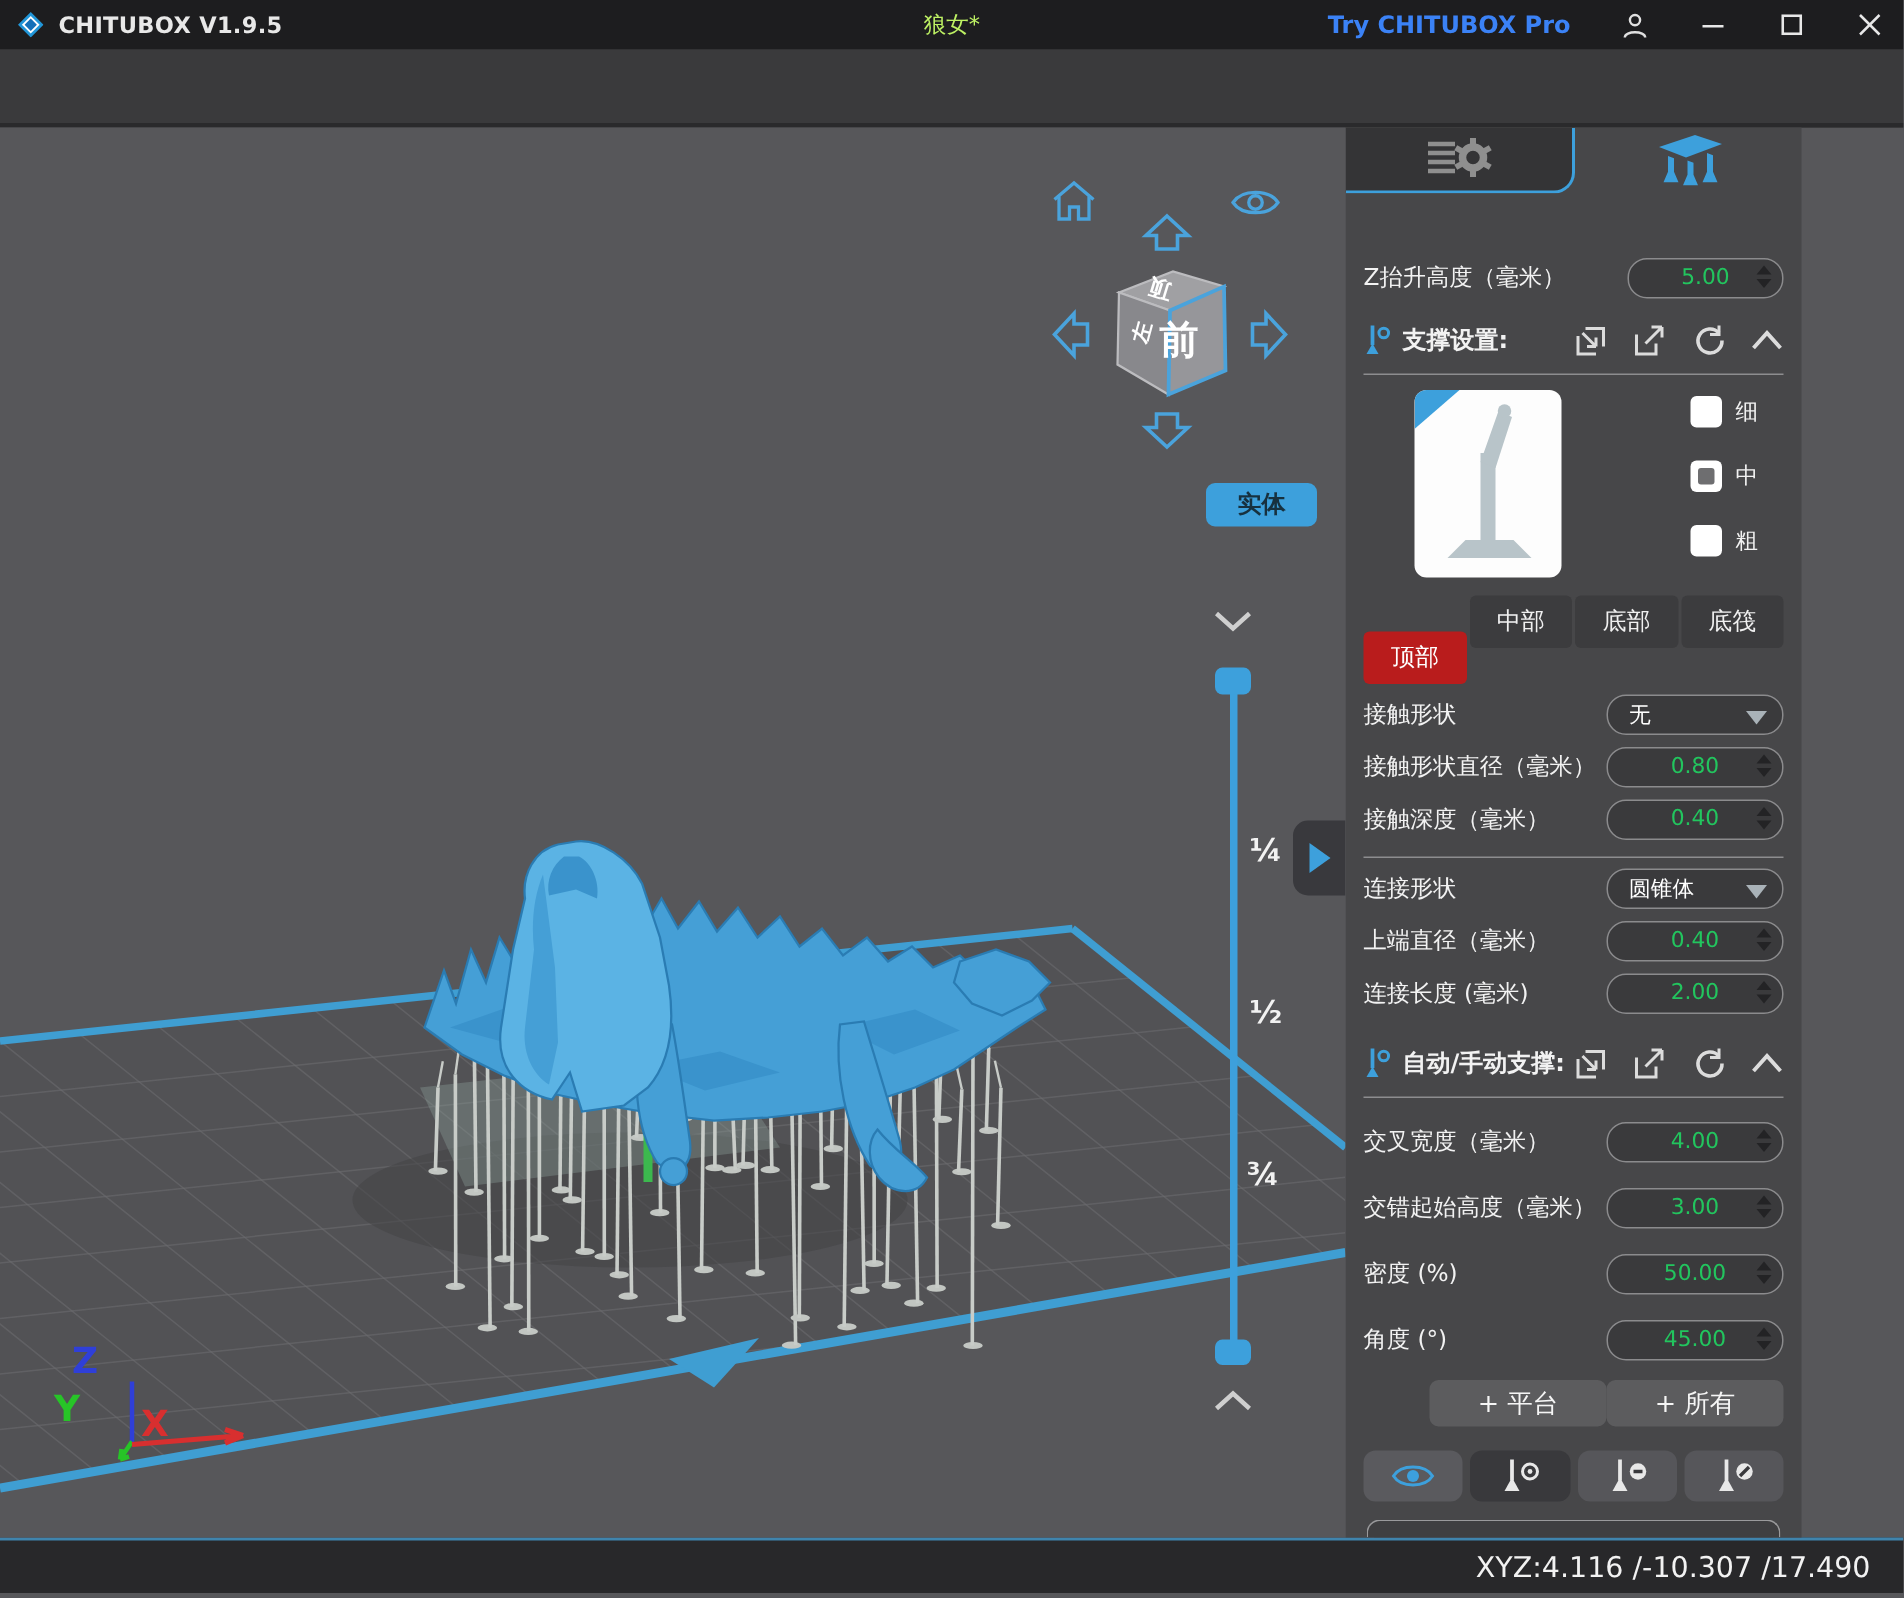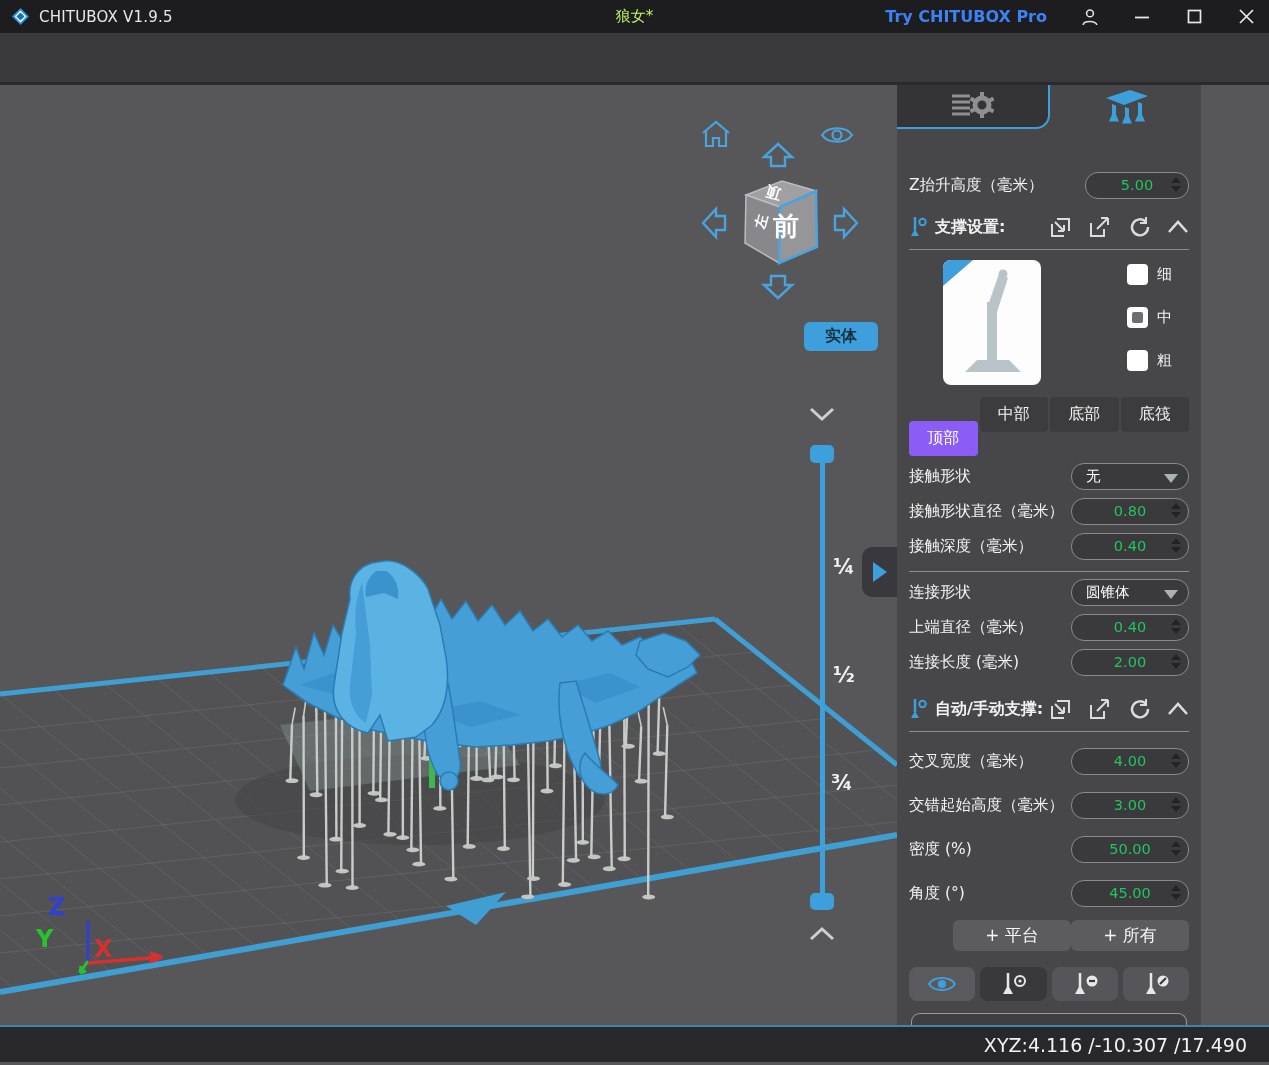--- a/index.html
+++ b/index.html
@@ -3,21 +3,21 @@
 <meta charset="utf-8">
 <style>
   * { box-sizing: border-box; margin: 0; padding: 0; }
   html,body { width:1269px; height:1065px; overflow:hidden; background:#57575a;
     font-family:"DejaVu Sans", sans-serif; -webkit-font-smoothing:antialiased; }
 
   
   .titlebar { position:relative; height:33px; background:#1d1d1f; display:flex; align-items:center;
     color:#e8e8e8; font-size:15px; }
   .titlebar .logo { margin:0 10px 0 12px; display:flex; }
-  .app-title { font-weight:400; letter-spacing:.2px;text-align:right; }
+  .app-title { font-weight:700; letter-spacing:.2px;text-align:right; }
   .doc-title { position:absolute; left:0; right:0; text-align:center; font-size:15px; color:#bef264; }
   .tb-right { margin-left:auto; display:flex; align-items:center; gap:6px; z-index:2; }
   .pro-link { color:#3b82f6; font-size:16px; font-weight:600; margin-right:14px; cursor:pointer; }
   .win-btn { width:46px; height:33px; display:flex; align-items:center; justify-content:center; cursor:pointer; }
 
   
   .toolstrip { height:52px; background:#3a3a3c; border-bottom:3px solid #2a2a2c; }
 
   
   .main { display:flex; height:940px; }
@@ -69,21 +69,21 @@
   .chk-col { margin-left:86px; display:flex; flex-direction:column; justify-content:space-between; padding:4px 0 14px; }
   .chk-row { display:flex; align-items:center; gap:9px; cursor:pointer; }
   .chk { width:21px; height:21px; background:#fff; border-radius:4px; display:flex; align-items:center; justify-content:center; }
   .chk .inner { width:11px; height:11px; background:#6e6e70; border-radius:2px; display:none; }
   .chk.checked .inner { display:block; }
   .chk-row span.t { color:#f2f2f2; font-size:15px; }
 
   .part-tabs { display:flex; gap:2px; margin-top:12px; }
   .part-tab { flex:1; height:35px; background:#3c3c3e; color:#f0f0f0; font-size:16px;
     display:flex; align-items:center; justify-content:center; border-radius:4px; cursor:pointer; }
-  .part-tab.active { background:#8b5cf6; color:#fff;margin-top:24px; }
+  .part-tab.active { background:#b91c1c; color:#fff;margin-top:24px; }
 
   .frow { display:flex; align-items:center; justify-content:space-between; height:30px; margin-top:5px; }
   .frow.auto { margin-top:14px; }
 
   .add-row { display:flex; justify-content:space-between; margin-top:12px;padding-left:44px; }
   .add-btn { width:158px; height:31px; background:#5c5c5e; border-radius:6px; color:#f5f5f5; font-size:17px;
     display:flex; align-items:center; justify-content:center; cursor:pointer; }
 
   .mode-row { display:flex; gap:5px; margin-top:16px; }
   .mode-btn { flex:1; height:34px; border-radius:8px; display:flex; align-items:center; justify-content:center; cursor:pointer; }

